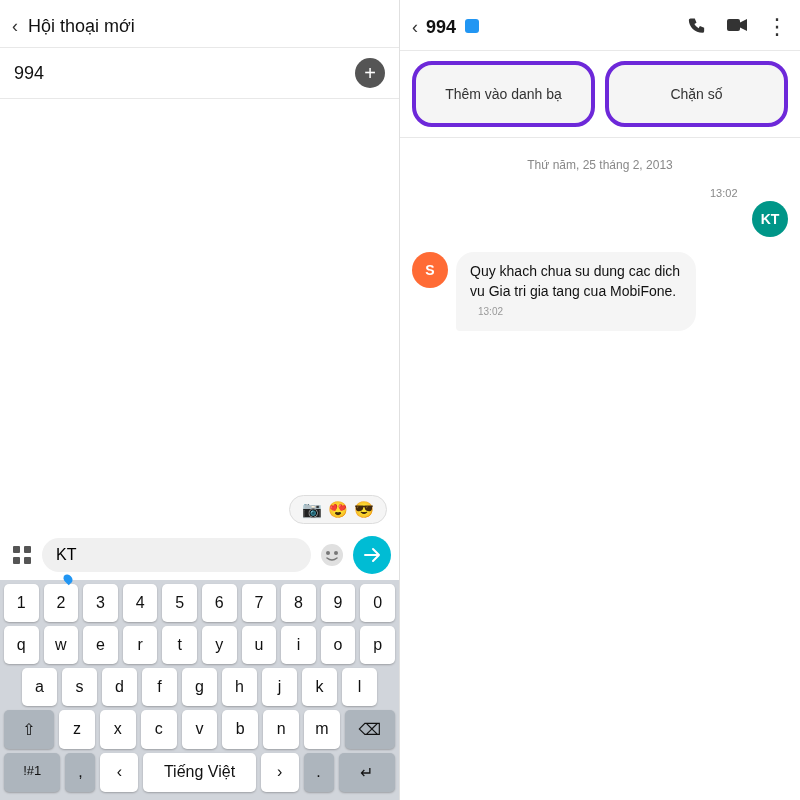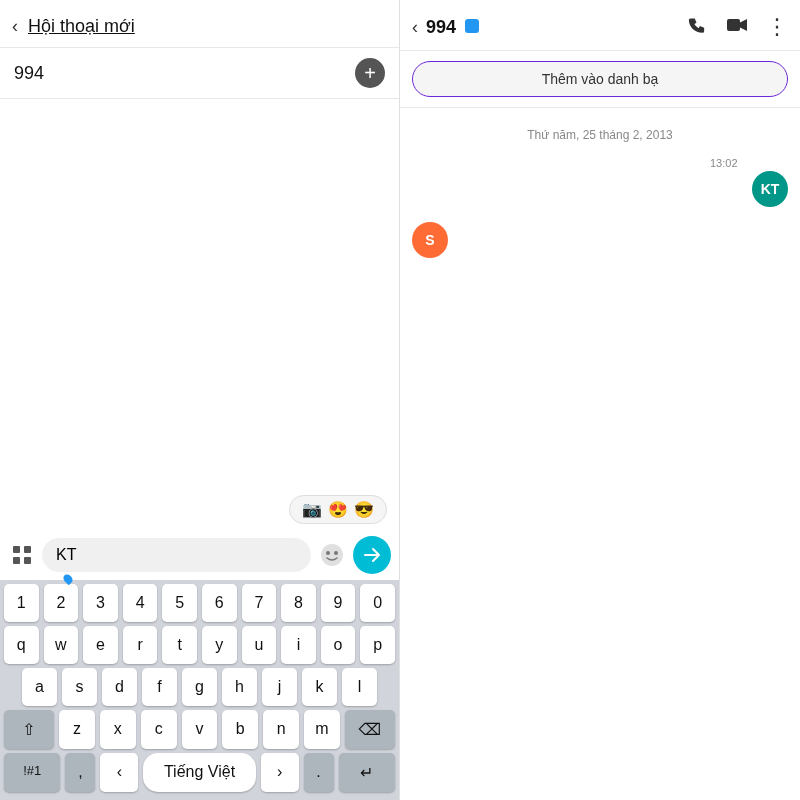--- a/index.html
+++ b/index.html
@@ -34,21 +34,20 @@
       font-size: 18px;
       color: #333;
       cursor: pointer;
     }
 
     .left-header-title {
       font-size: 18px;
       font-weight: 500;
       color: #111;
       flex: 1;
-      text-decoration: underline;
     }
 
     .recipient-bar {
       display: flex;
       align-items: center;
       padding: 10px 14px;
       border-bottom: 1px solid #e8e8e8;
     }
 
     .recipient-input {
@@ -252,23 +251,23 @@
 
     .action-buttons-row {
       display: flex;
       gap: 10px;
       padding: 10px 12px;
       border-bottom: 1px solid #e8e8e8;
     }
 
     .action-btn {
       flex: 1;
-      padding: 9px 0;
+      padding: 21px 0;
       border-radius: 20px;
-      border: 1px solid #6d28d9;
+      border: 4px solid #6d28d9;
       background: #f5f5f5;
       font-size: 14px;
       color: #333;
       text-align: center;
       cursor: pointer;
     }
 
     .chat-area {
       flex: 1;
       overflow-y: auto;
@@ -449,21 +448,21 @@
       <div class="kb-key">b</div>
       <div class="kb-key">n</div>
       <div class="kb-key">m</div>
       <div class="kb-key dark" style="flex:1.4;">⌫</div>
     </div>
 
     <div class="kb-bottom-row">
       <div class="kb-key dark kb-key-sm" style="flex:1.5;">!#1</div>
       <div class="kb-key dark" style="flex:0.8;">,</div>
       <div class="kb-key" style="flex:1;">‹</div>
-      <div class="kb-key" style="flex:3;border-radius:15px;">Tiếng Việt</div>
+      <div class="kb-key" style="flex:3;">Tiếng Việt</div>
       <div class="kb-key" style="flex:1;">›</div>
       <div class="kb-key dark" style="flex:0.8;">.</div>
       <div class="kb-key dark" style="flex:1.5;">↵</div>
     </div>
 
   </div>
 </div>
 
 <div class="right-panel">
 
@@ -484,35 +483,42 @@
           <rect x="1" y="2" width="13" height="12" rx="2" fill="#333"></rect>
           <path d="M14 5.5L21 2v12l-7-3.5V5.5z" fill="#333"></path>
         </svg>
       </span>
       <span class="header-icon" style="font-size:22px;">⋮</span>
     </div>
   </div>
 
   <div class="action-buttons-row">
     <div class="action-btn">Thêm vào danh bạ</div>
+    <div class="action-btn">Chặn số</div>
   </div>
 
   <div class="chat-area">
 
     <div class="date-divider">Thứ năm, 25 tháng 2, 2013</div>
 
     <div class="msg-row right">
       <div style="position:relative;">
         <div class="kt-label">13:02</div>
         <div style="display:flex; align-items:flex-start; gap:6px;">
           <div style="width:36px;"></div>
           <div class="avatar teal">KT</div>
         </div>
       </div>
     </div>
 
     <div class="msg-row left">
       <div class="avatar orange">S</div>
+      <div style="display:flex; flex-direction:column;">
+        <div class="bubble left-bubble">
+          <span>Quy khach chua su dung cac dich vu Gia tri gia tang cua MobiFone.</span>
+          <span class="msg-time-inline">13:02</span>
+        </div>
+      </div>
     </div>
 
   </div>
 
 </div>
 
 </body></html>

